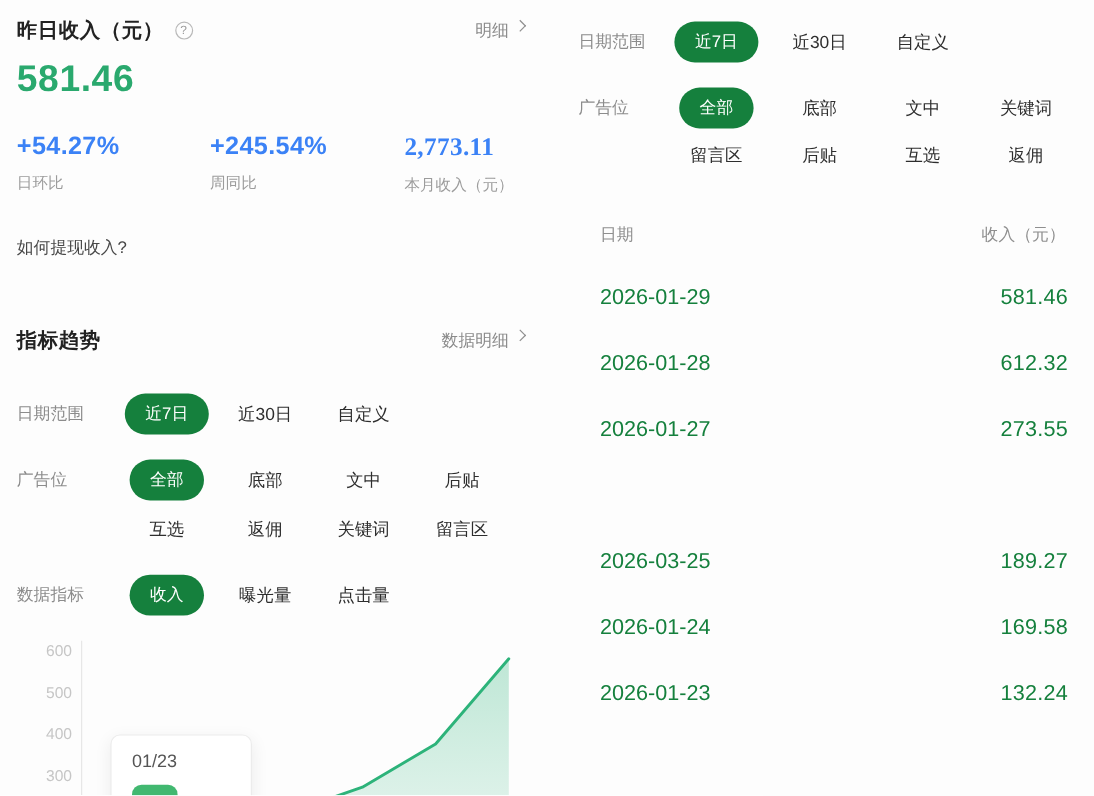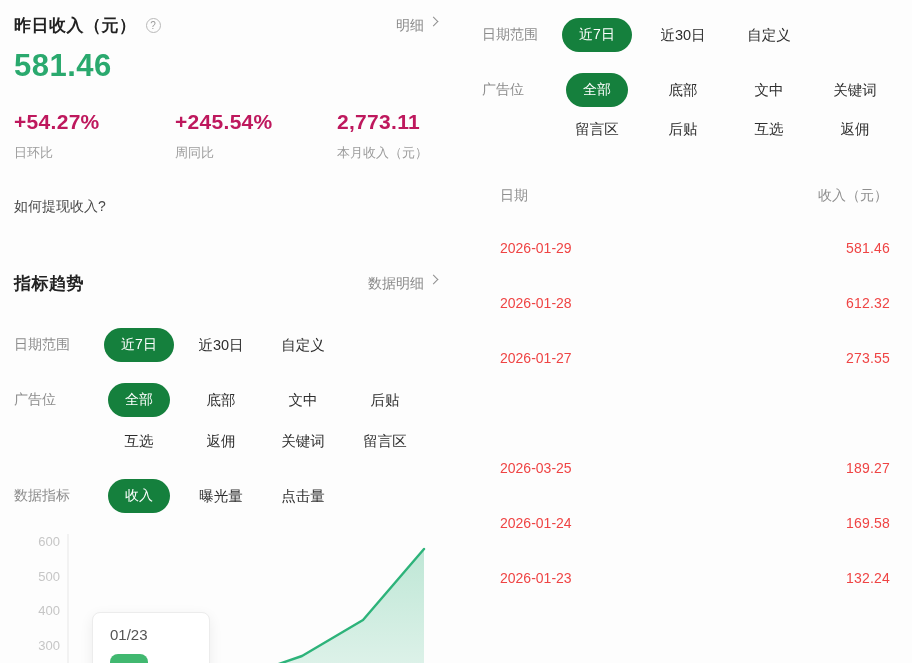--- a/index.html
+++ b/index.html
@@ -34,22 +34,22 @@
   .chev {
     width:7px; height:7px; display:inline-block;
     border-top:1.6px solid #8f8f8f; border-right:1.6px solid #8f8f8f;
     transform:rotate(45deg); margin-top:1px;
   }
 
   .amount { position:absolute; top:48px; left:0; font-size:31px; font-weight:700; color:#2aa96e; letter-spacing:0.5px; }
 
   .stats { position:absolute; top:110px; left:0; right:0; height:56px; }
   .stat  { position:absolute; top:0; }
-  .stat.s0 { left:0; } .stat.s1 { left:161px; } .stat.s2 { left:323px; }
-  .stat .v { font-size:21px; font-weight:600; color:#be185d; letter-spacing:0.3px; }
+  .stat.s0 { left:0; } .stat.s1 { left:161px; } .stat.s2 { left:323px;font-family:Liberation Serif, serif; }
+  .stat .v { font-size:21px; font-weight:600; color:#3b82f6; letter-spacing:0.3px; }
   .stat .l { margin-top:10px; font-size:13px; color:#9c9c9c; }
 
   .withdraw { position:absolute; top:198px; left:0; font-size:14px; color:#484848; cursor:pointer; }
 
   
   .frow { position:absolute; left:0; display:flex; align-items:center; height:34px; }
   .fr-date   { top:328px; } .fr-ad1 { top:383px; } .fr-ad2 { top:424px; } .fr-metric { top:479px; }
   .flabel { width:84px; font-size:14px; color:#8c8c8c; flex:none; }
   .fcell  { width:82px; flex:none; display:flex; align-items:center; justify-content:center; }
   .opt  { font-size:14.5px; color:#2e2e2e; cursor:pointer; white-space:nowrap; }
@@ -68,21 +68,21 @@
 
   
   .table-header {
     position:absolute; top:187px; left:18px; right:14px;
     display:flex; justify-content:space-between;
     font-size:14px; color:#8f8f8f;
   }
   .trow {
     position:absolute; left:18px; right:12px; height:55px;
     display:flex; justify-content:space-between; align-items:center;
-    font-size:14px; color:#ef4444;
+    font-size:18px; color:#15803d;
   }
   .r0{top:220px}.r1{top:275px}.r2{top:330px}.r3{top:385px}.r4{top:440px}.r5{top:495px}.r6{top:550px}
   .td-val { letter-spacing:0.2px; }
 
   
   .chart { position:absolute; left:0; top:524px; width:423px; height:139px; overflow:hidden; }
   .chart svg { position:absolute; left:0; top:0; }
   .tick { fill:#c6c6c6; font-size:13px; font-family:"Liberation Sans","DejaVu Sans",sans-serif; }
   .axis { stroke:#e7e7e7; stroke-width:1; }
   .area { fill:url(#ag); }

